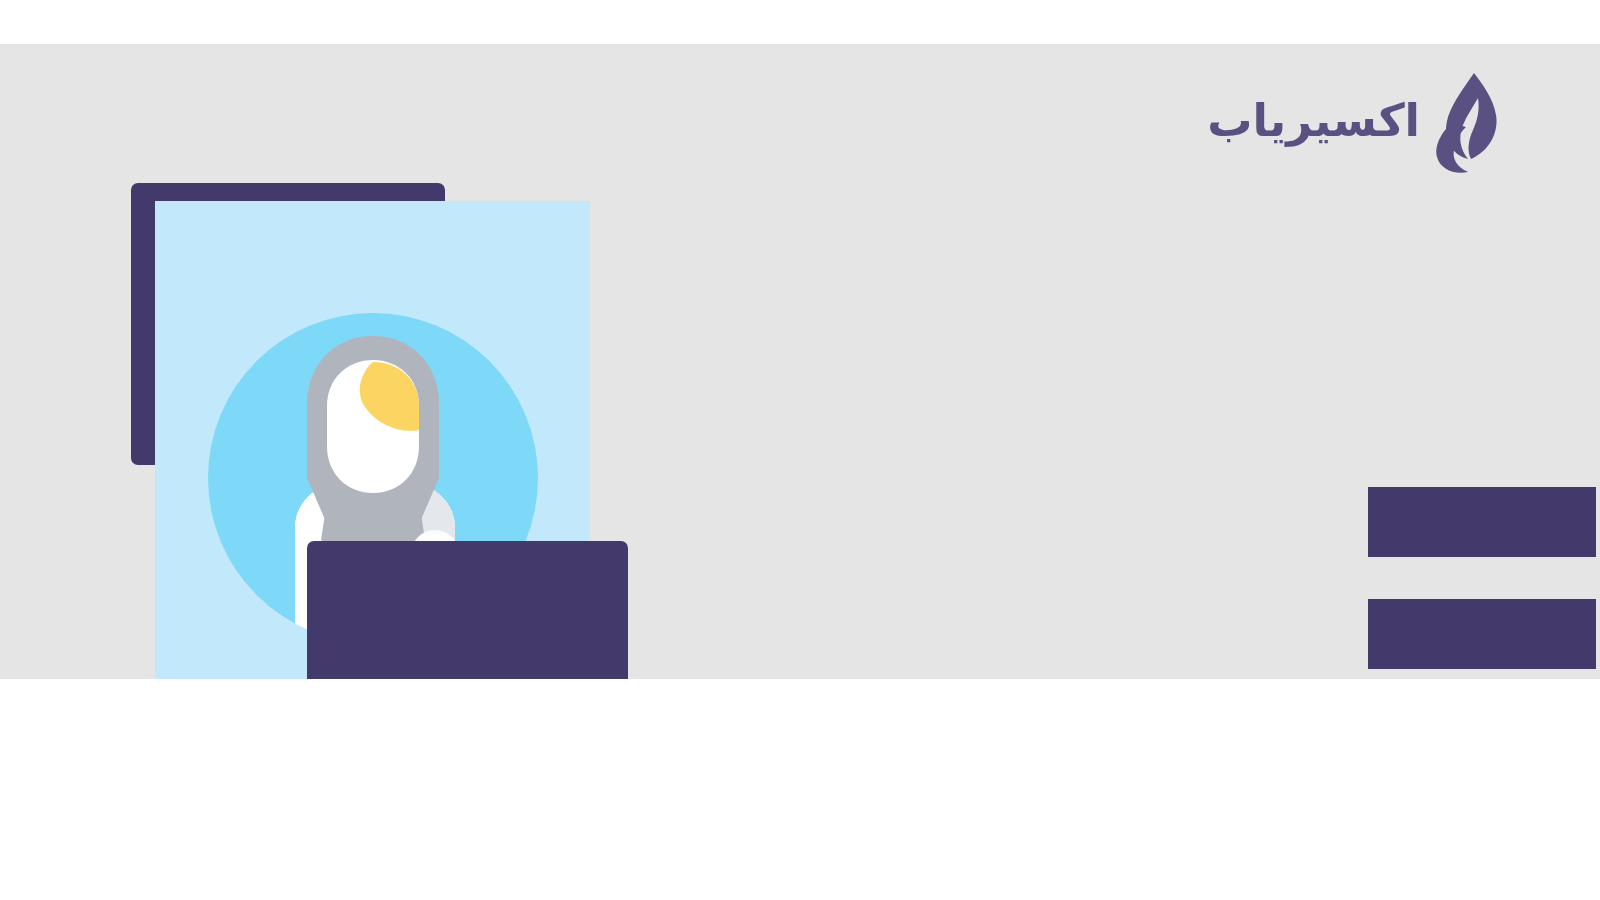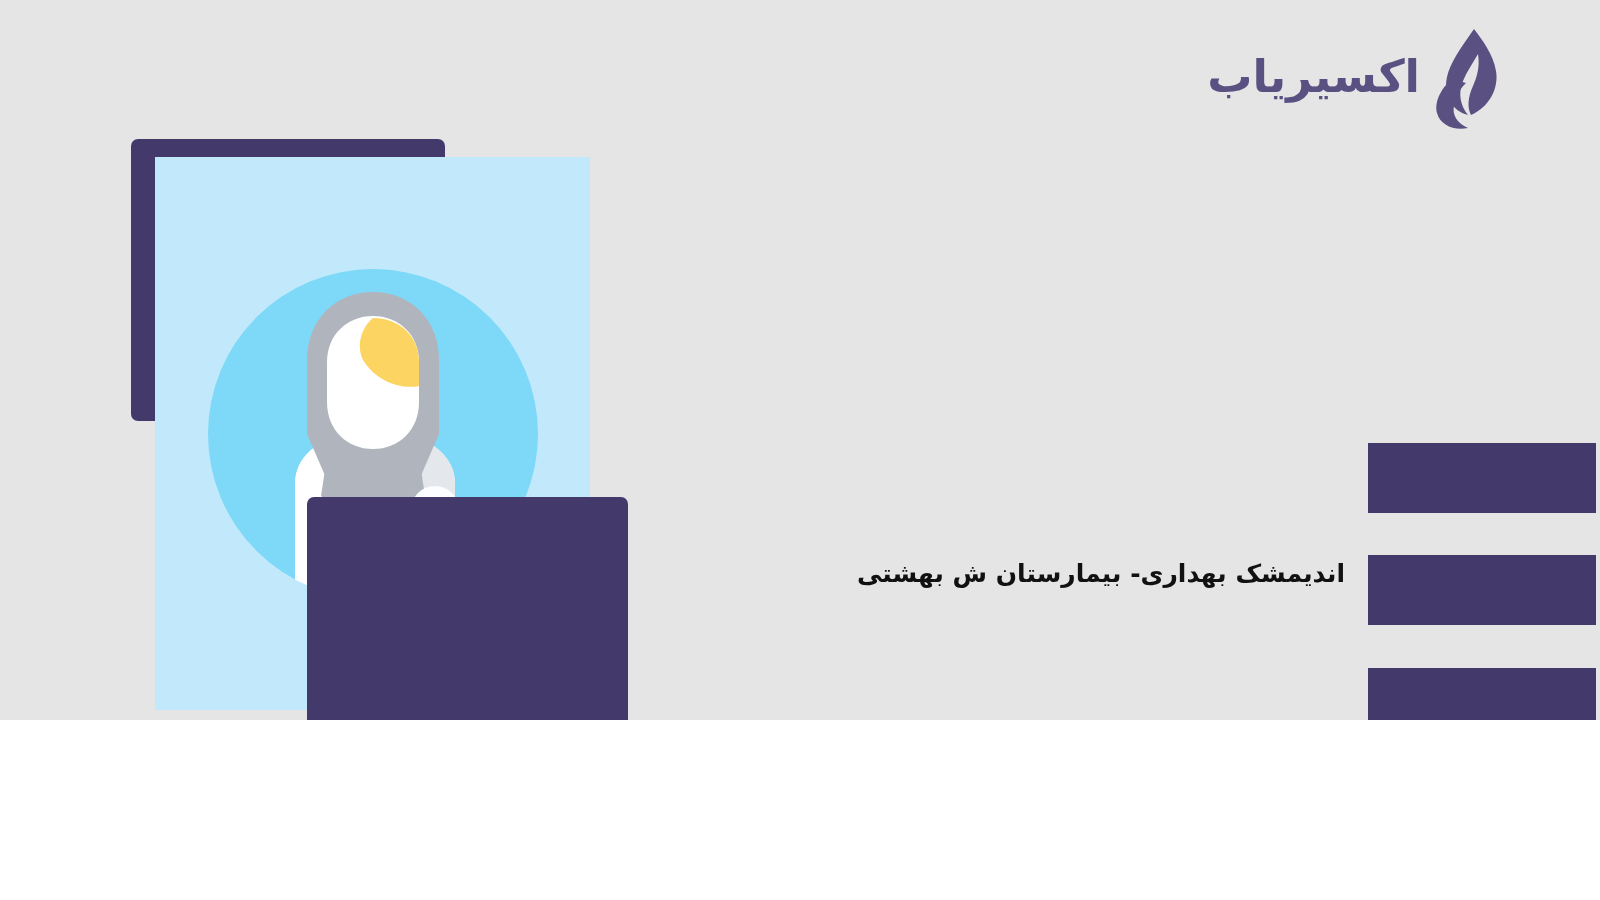--- a/index.html
+++ b/index.html
@@ -4,23 +4,24 @@
 <title>Doctor Profile Card</title>
 <style>
   html, body {
     margin: 0;
     padding: 0;
     background: #ffffff;
   }
   #stage {
     position: relative;
     width: 1600px;
-    height: 720px;
+    height: 635px;
     overflow: hidden;
     font-family: "DejaVu Sans", "Liberation Sans", sans-serif;
+    margin-top: 44px;
   }
   .bg {
     position: absolute;
     inset: 0;
     background: #e5e5e5;
   }
 
   
   .logo-wrap {
     position: absolute;
@@ -194,15 +195,14 @@
       </svg>
     </div>
     <div class="rect-front"></div>
   </div>
 
   <div class="bar bar-1"></div>
   <div class="bar bar-2"></div>
   <div class="bar bar-3"></div>
 
 
-  <div class="doctor-address">اندیمشک بهداری-  بیمارستان ش بهشتی</div>
 
 </div>
 
 </body></html>

